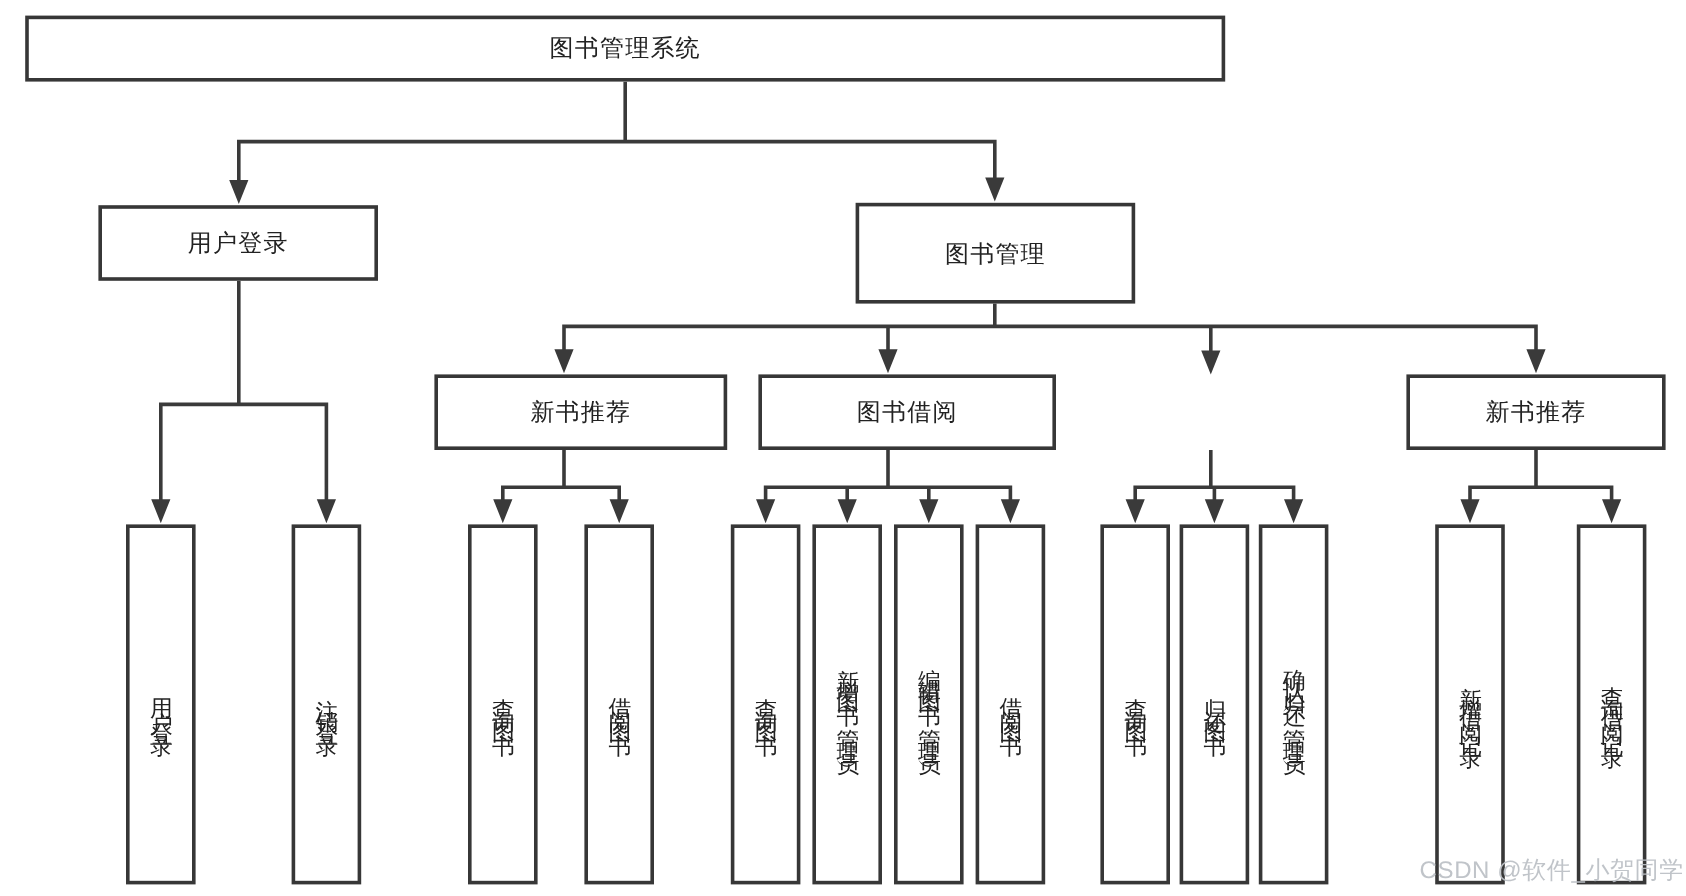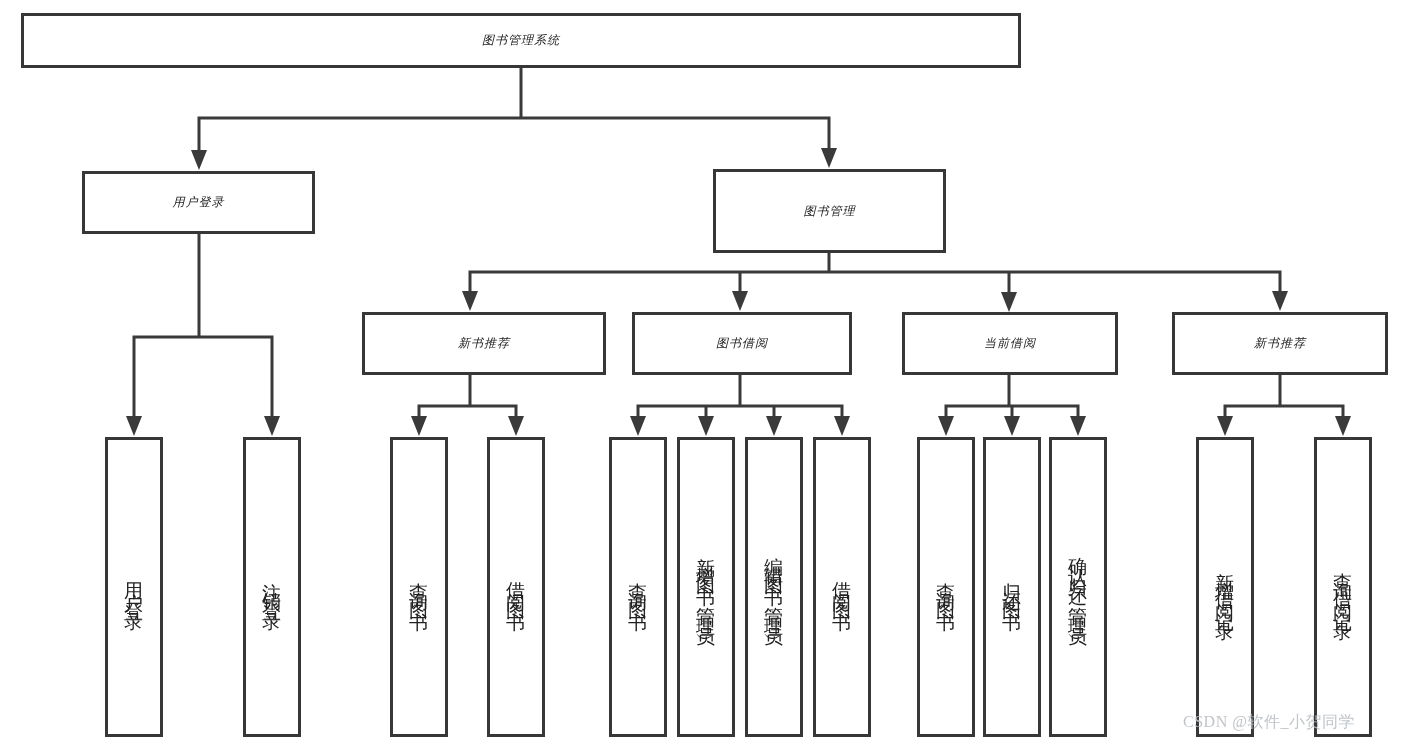--- a/index.html
+++ b/index.html
@@ -17,25 +17,24 @@
     width: 1405px; height: 747px;
   }
   .hbox {
     position: absolute;
     box-sizing: border-box;
     border: 3px solid #373737;
     background: #ffffff;
     display: flex;
     align-items: center;
     justify-content: center;
-    font-size: 12px;
+    font-size: 20px;
     letter-spacing: 1px;
     color: #222222;
     z-index: 2;
-    font-style: italic;
   }
   .vbox {
     position: absolute;
     box-sizing: border-box;
     border: 3px solid #373737;
     background: #ffffff;
     top: 437px;
     width: 58px;
     height: 300px;
     display: flex;
@@ -49,26 +48,25 @@
     font-size: 19px;
     letter-spacing: 10px;
     line-height: 1;
     color: #222222;
     white-space: nowrap;
   }
   .watermark {
     position: absolute;
     left: 1183px;
     top: 712px;
-    font-size: 16px;
+    font-size: 20px;
     letter-spacing: 0.5px;
     color: rgba(189, 193, 198, 0.95);
     z-index: 5;
     white-space: nowrap;
-    font-family: Liberation Serif, serif;
   }
 </style>
 </head>
 <body>
 
 <div class="stage">
 
   <svg class="connectors" viewBox="0 0 1405 747" xmlns="http://www.w3.org/2000/svg" aria-hidden="true">
     <path fill="none" stroke="#3a3a3a" stroke-width="3" d="
       M521,68 V119.5
@@ -125,22 +123,21 @@
       M1217,416 h16 L1225,436 Z
       M1335,416 h16 L1343,436 Z"></path>
   </svg>
 
   <div class="hbox" style="left:21px; top:13px; width:1000px; height:55px;">图书管理系统</div>
 
   <div class="hbox" style="left:82px; top:171px; width:233px; height:63px;">用户登录</div>
   <div class="hbox" style="left:713px; top:169px; width:233px; height:84px;">图书管理</div>
 
   <div class="hbox" style="left:362px; top:312px; width:244px; height:63px;">新书推荐</div>
-  <div class="hbox" style="left:632px; top:312px; width:220px; height:63px;">图书借阅</div>
-  <div class="hbox" style="left:902px; top:312px; width:216px; height:63px;">当前借阅</div>
+  <div class="hbox" style="left:632px; top:312px; width:248px; height:63px;">图书借阅</div>
   <div class="hbox" style="left:1172px; top:312px; width:216px; height:63px;">新书推荐</div>
 
   <div class="vbox" style="left:105px;">
     <span>用户登录</span>
   </div>
   <div class="vbox" style="left:243px;">
     <span>注销登录</span>
   </div>
 
   <div class="vbox" style="left:390px;">

